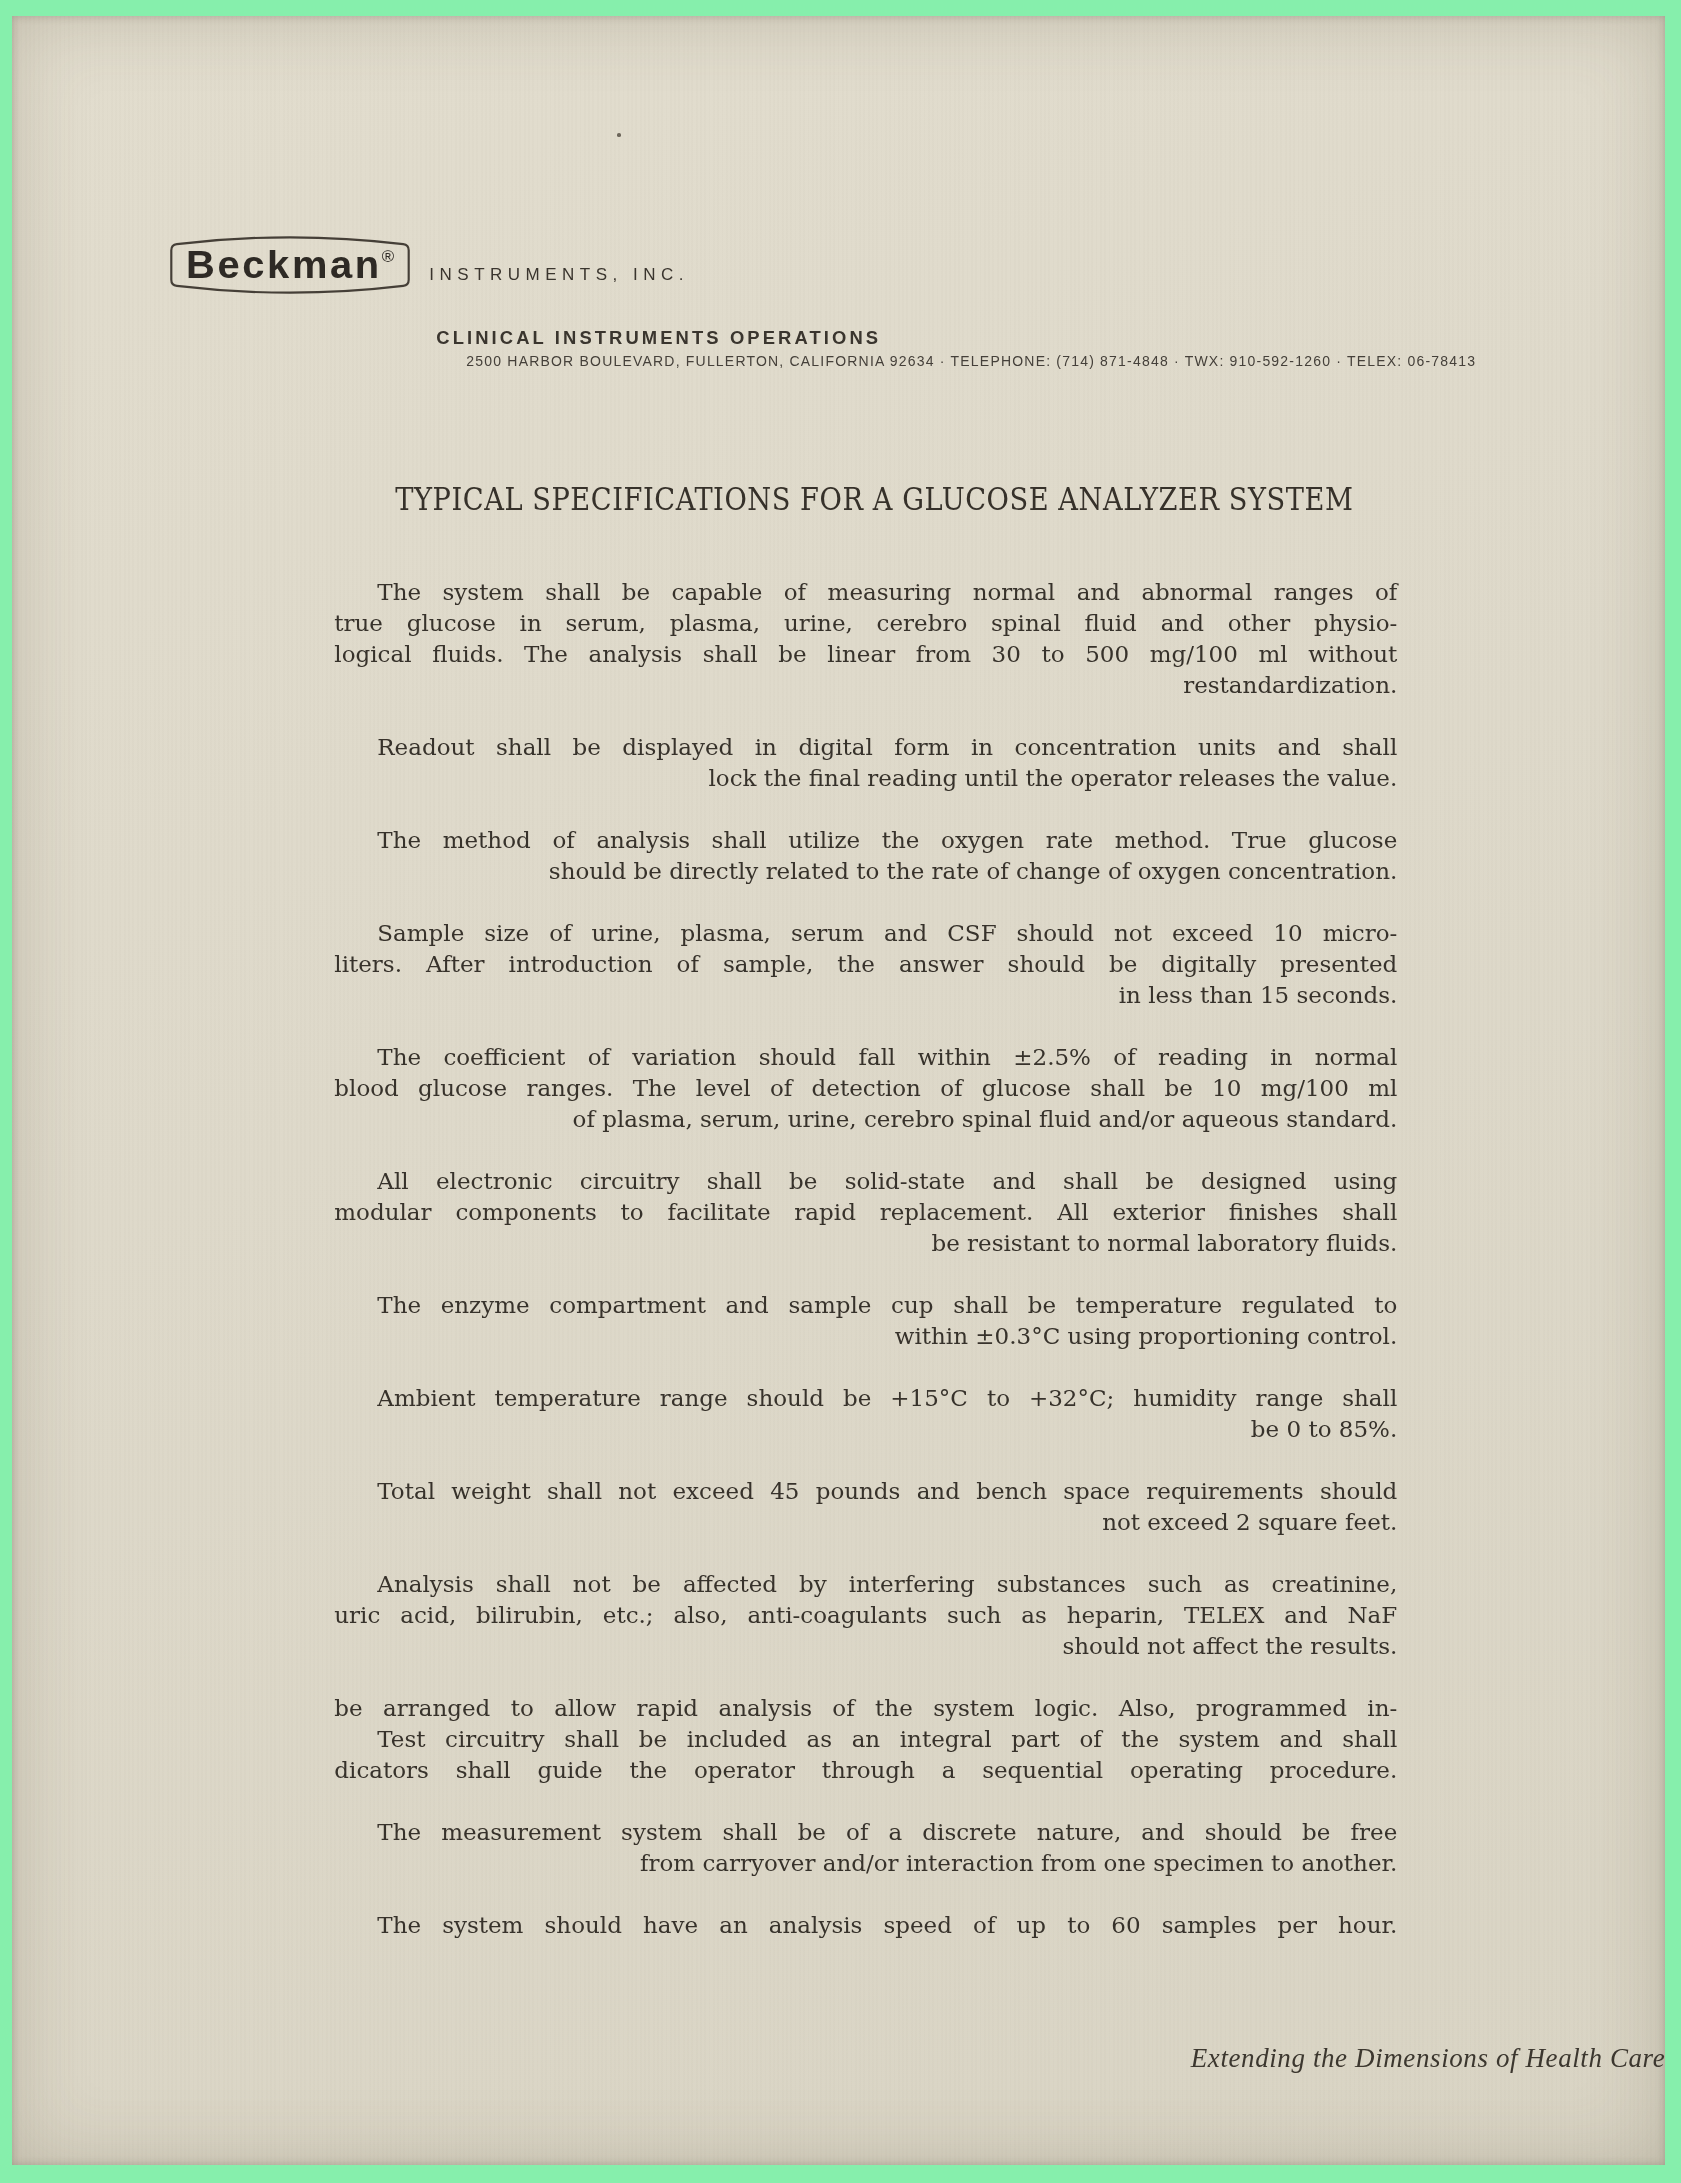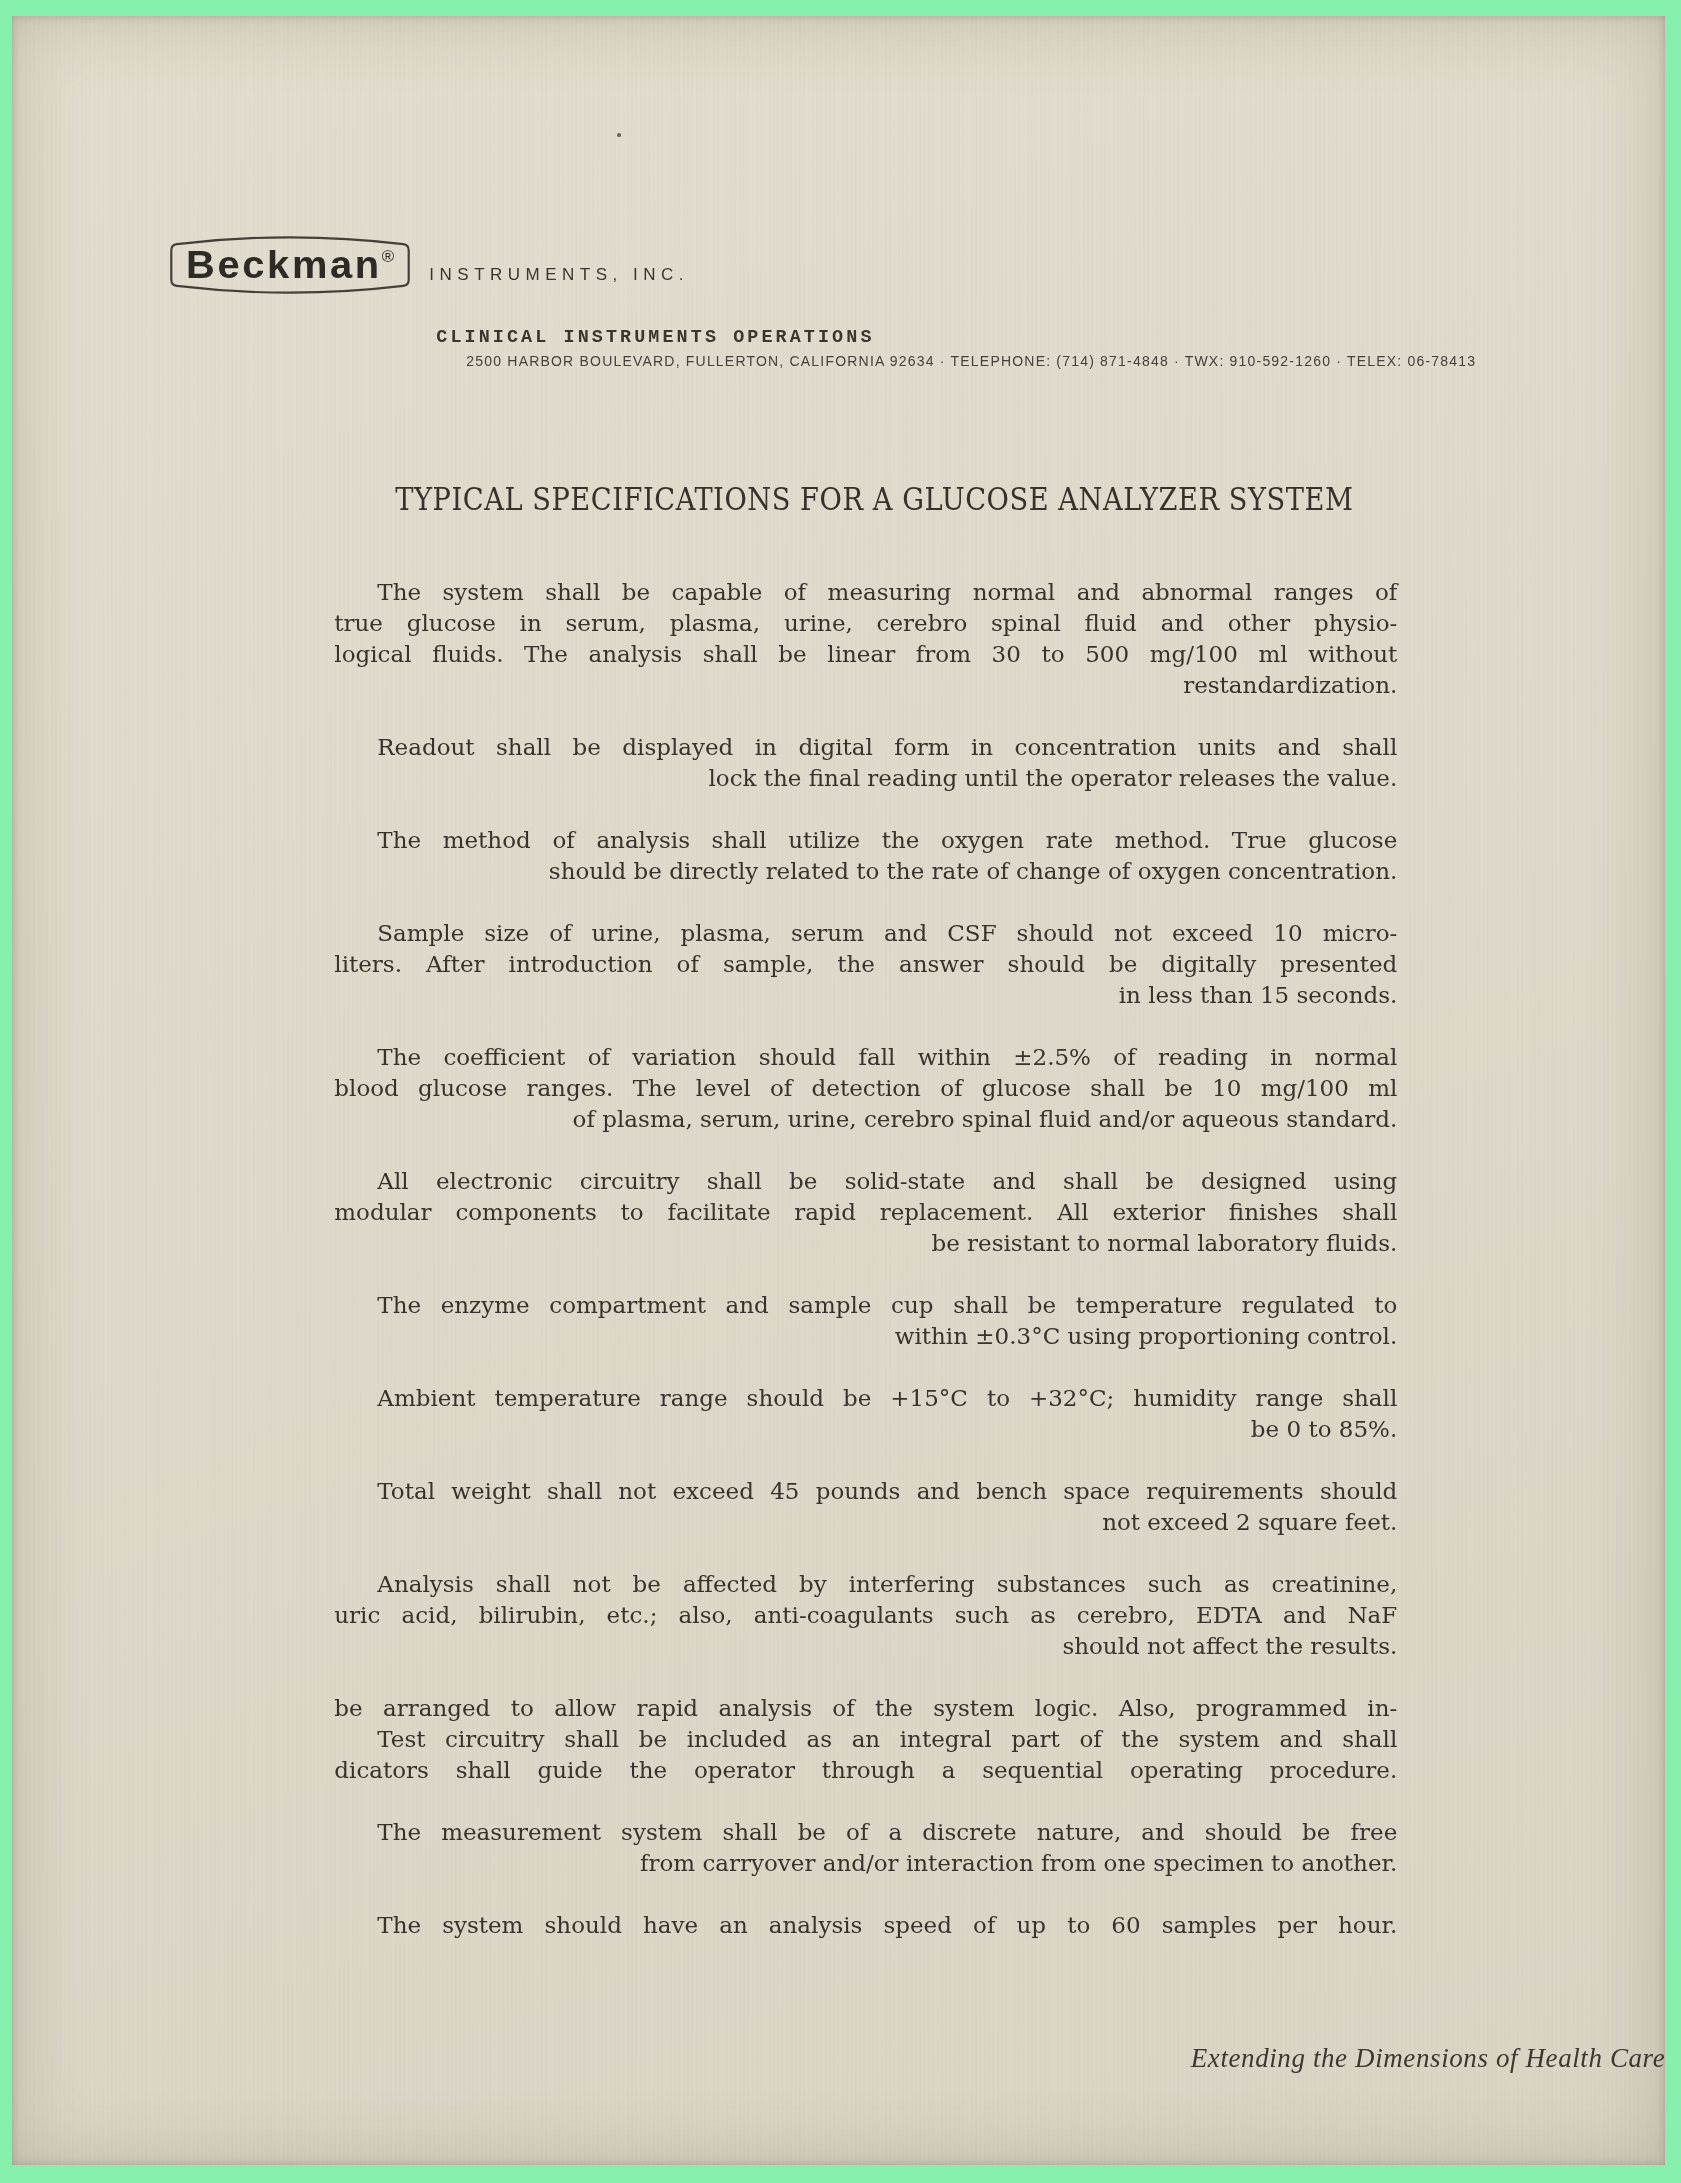--- a/index.html
+++ b/index.html
@@ -52,21 +52,21 @@
     left: 417px; top: 249px;
     font-family: "Liberation Sans", sans-serif;
     font-size: 17px;
     letter-spacing: 5.5px;
     color: #3a352e;
     white-space: nowrap;
   }
   .division {
     position: absolute;
     left: 424px; top: 311px;
-    font-family: Liberation Mono, monospace;
+    font-family: Liberation Sans, sans-serif;
     font-weight: 700;
     font-size: 18.4px;
     letter-spacing: 3.1px;
     color: #3a352e;
     white-space: nowrap;
   }
   .address {
     position: absolute;
     left: 424px; top: 337px;
     font-family: "Liberation Sans", sans-serif;
@@ -188,21 +188,21 @@
         <div class="para">
           <div class="line j ind">Ambient temperature range should be +15°C to +32°C; humidity range shall</div>
           <div class="line">be 0 to 85%.</div>
         </div>
         <div class="para">
           <div class="line j ind">Total weight shall not exceed 45 pounds and bench space requirements should</div>
           <div class="line">not exceed 2 square feet.</div>
         </div>
         <div class="para">
           <div class="line j ind">Analysis shall not be affected by interfering substances such as creatinine,</div>
-          <div class="line j">uric acid, bilirubin, etc.; also, anti-coagulants such as cerebro, EDTA and NaF</div>
+          <div class="line j">uric acid, bilirubin, etc.; also, anti-coagulants such as heparin, TELEX and NaF</div>
           <div class="line">should not affect the results.</div>
         </div>
         <div class="para">
           <div class="line j">be arranged to allow rapid analysis of the system logic. Also, programmed in-</div>
           <div class="line j ind">Test circuitry shall be included as an integral part of the system and shall</div>
           <div class="line j">dicators shall guide the operator through a sequential operating procedure.</div>
         </div>
         <div class="para">
           <div class="line j ind">The measurement system shall be of a discrete nature, and should be free</div>
           <div class="line">from carryover and/or interaction from one specimen to another.</div>

